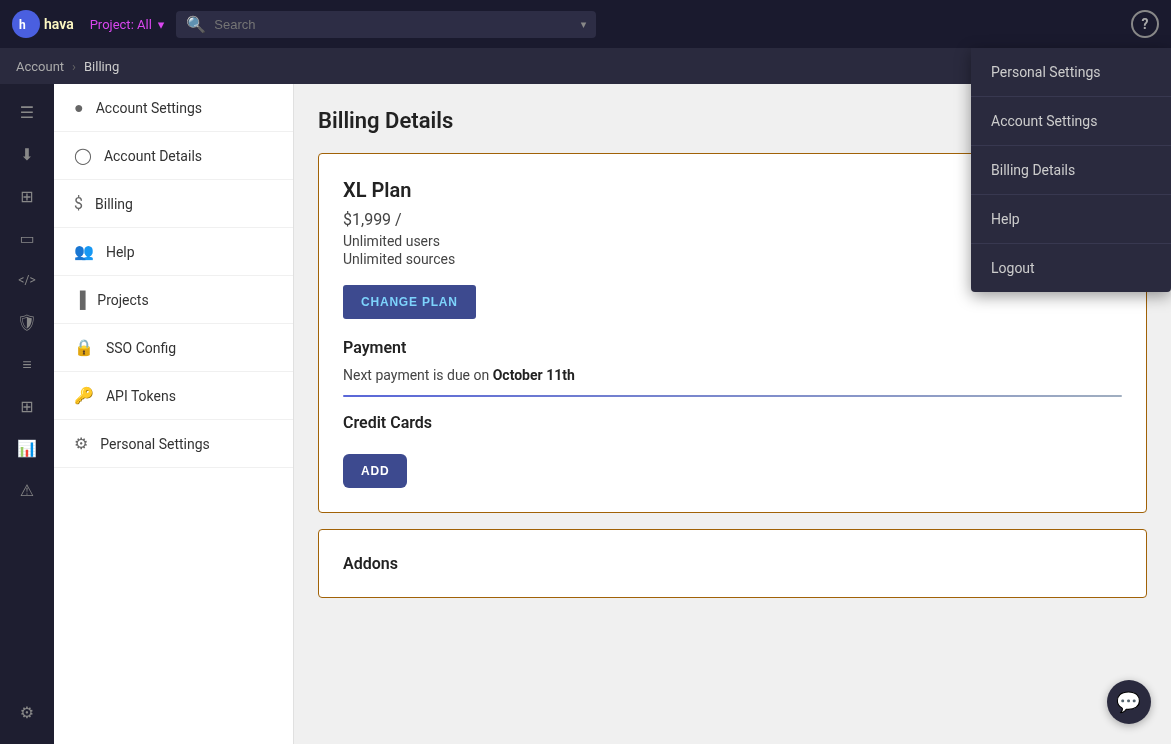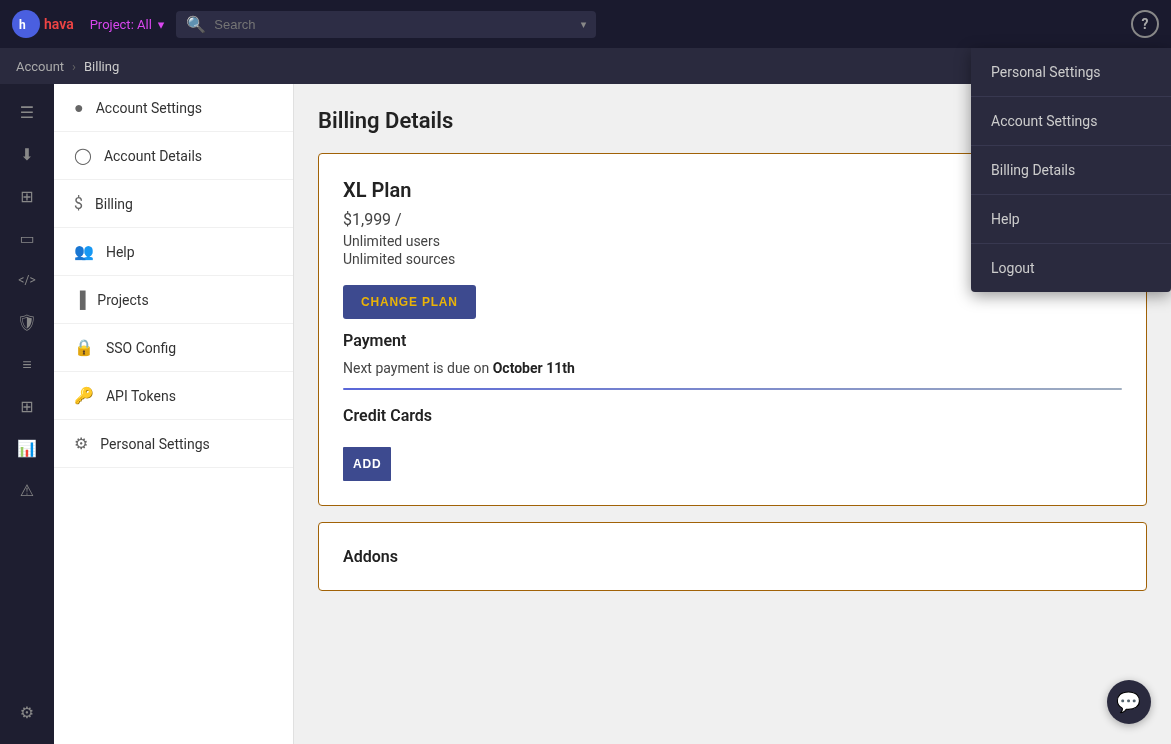--- a/index.html
+++ b/index.html
@@ -186,21 +186,21 @@
     }
     .plan-feature {
       font-size: 14px;
       color: #444;
       margin-bottom: 2px;
     }
 
     .change-plan-btn {
       margin-top: 16px;
       background: #3d4a8f;
-      color: #eab308;
+      color: #7dd3fc;
       border: none;
       padding: 10px 18px;
       font-size: 12px;
       font-weight: 700;
       letter-spacing: 0.8px;
       text-transform: uppercase;
       border-radius: 3px;
       cursor: pointer;
     }
 
@@ -224,26 +224,26 @@
       margin: 4px 0 16px 0;
       border-radius: 1px;
     }
 
     .credit-cards-section { margin-top: 16px; }
 
     .add-btn {
       background: #3d4a8f;
       color: #fff;
       border: none;
-      padding: 10px 10px;
+      padding: 10px 18px;
       font-size: 12px;
       font-weight: 700;
       letter-spacing: 0.8px;
       text-transform: uppercase;
-      border-radius: 1px;
+      border-radius: 6px;
       cursor: pointer;
     }
 
     .addons-card .section-title { margin-bottom: 0; }
 
     
     .dropdown-overlay {
       position: fixed;
       top: 48px; right: 0;
       width: 200px;
@@ -278,21 +278,21 @@
   </style>
 </head>
 <body>
 
 <nav class="top-nav">
   <div class="logo">
     <svg class="logo-icon" viewBox="0 0 28 28" fill="none">
       <circle cx="14" cy="14" r="14" fill="#4a5fe0"></circle>
       <text x="7" y="19" fill="white" font-size="12" font-weight="bold">h</text>
     </svg>
-    <span style="color:#ef4444;font-size:14px;font-weight:600;">hava</span>
+    <span style="color:#fef9c3;font-size:14px;font-weight:600;">hava</span>
   </div>
 
   <div class="project-selector">
     <span>Project: All</span>
     <span>▾</span>
   </div>
 
   <div class="search-bar">
     <span class="search-icon-svg">🔍</span>
     <input type="text" placeholder="Search" style="">
@@ -362,21 +362,21 @@
 <main class="main-content">
   <h1 class="page-title">Billing Details</h1>
 
   <div class="card">
     <div class="plan-name">XL Plan</div>
     <div class="plan-price">$1,999 /</div>
     <div class="plan-feature">Unlimited users</div>
     <div class="plan-feature">Unlimited sources</div>
     <button class="change-plan-btn">CHANGE PLAN</button>
 
-    <div style="margin-top: 12px;">
+    <div style="margin-top: 19px;">
       <div class="section-title">Payment</div>
       <p class="payment-text">
         <span>Next payment is due on </span><strong>October 11th</strong>
       </p>
       <div class="divider"></div>
     </div>
 
     <div class="credit-cards-section">
       <div class="section-title">Credit Cards</div>
       <button class="add-btn" style="margin-top:12px;">ADD</button>

